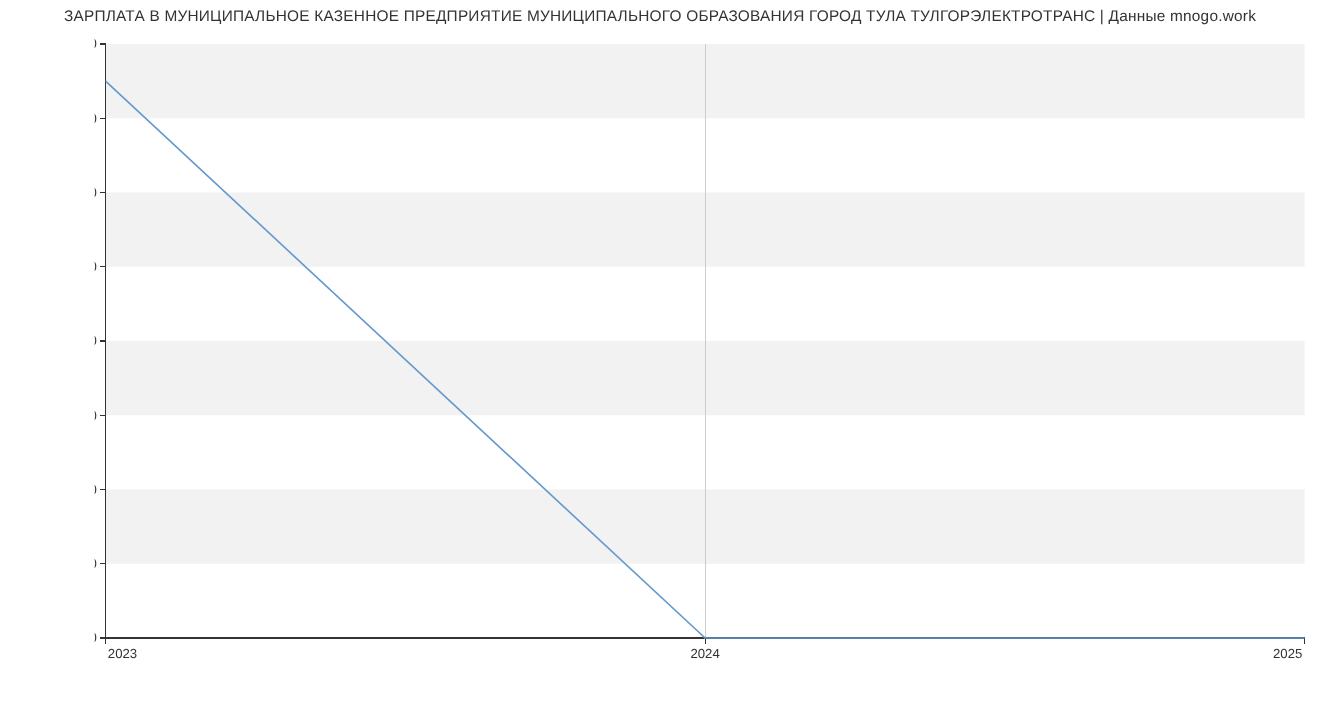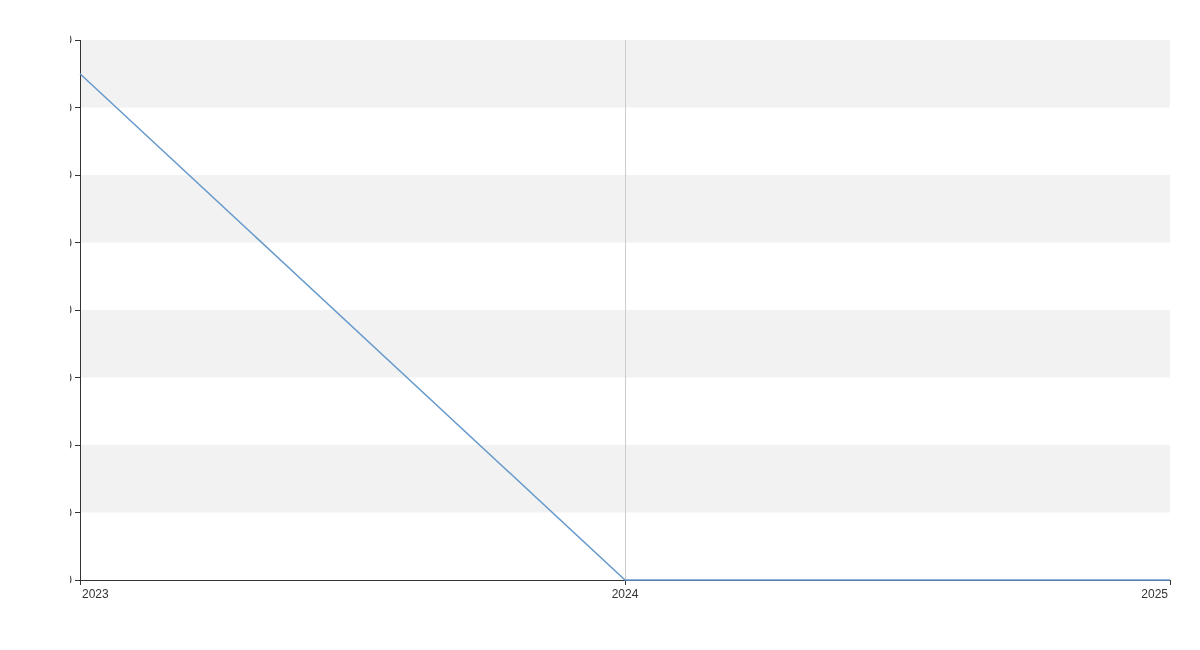--- a/index.html
+++ b/index.html
@@ -22,21 +22,21 @@
     left: 0;
     right: 0;
     text-align: center;
     font-size: 14px;
     font-weight: 400;
     color: #333;
     letter-spacing: 0.2px;
   }
   .plot {
     position: absolute;
-    left: 70px;
+    left: 86px;
     top: 30px;
     width: 1110px;
     height: 580px;
   }
   .plot svg {
     display: block;
   }
   .ytick-label, .xtick-label {
     font-size: 12px;
     fill: #333;
@@ -57,20 +57,21 @@
   .series-line {
     stroke: #6699cc;
     stroke-width: 1.5;
     fill: none;
   }
 </style>
 </head>
 <body>
 
 <div class="chart-wrap">
+  <div class="title">ЗАРПЛАТА В МУНИЦИПАЛЬНОЕ КАЗЕННОЕ ПРЕДПРИЯТИЕ МУНИЦИПАЛЬНОГО ОБРАЗОВАНИЯ ГОРОД ТУЛА ТУЛГОРЭЛЕКТРОТРАНС | Данные mnogo.work</div>
   <div class="plot">
     <svg width="1110" height="580" viewBox="0 0 1110 580">
       <g>
           <rect x="10" y="415" width="1090" height="67.5" class="grid-band"></rect>
           <rect x="10" y="280" width="1090" height="67.5" class="grid-band"></rect>
           <rect x="10" y="145" width="1090" height="67.5" class="grid-band"></rect>
           <rect x="10" y="10" width="1090" height="67.5" class="grid-band"></rect>
           <line x1="555" y1="10" x2="555" y2="550" stroke="#cccccc" stroke-width="1" shape-rendering="crispEdges"></line>
         </g>
       <g>

